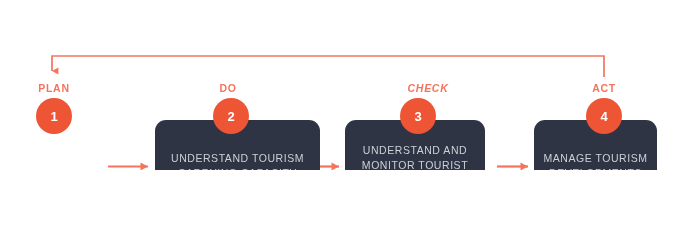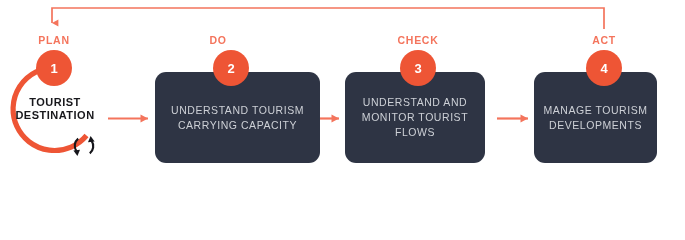--- a/index.html
+++ b/index.html
@@ -11,20 +11,21 @@
     height: 170px;
     background: #ffffff;
     font-family: "Liberation Sans", sans-serif;
     overflow: hidden;
   }
   #diagram {
     position: relative;
     width: 685px;
     height: 170px;
     background: #ffffff;
+    margin-top: 48px;
   }
 
   
   .loop-svg {
     position: absolute;
     left: 0;
     top: 0;
     width: 685px;
     height: 170px;
     pointer-events: none;
@@ -143,35 +144,24 @@
     <path d="M604,29 L604,8 L52,8 L52,23" fill="none" stroke="#f4745c" stroke-width="1.7" stroke-linecap="butt" stroke-linejoin="miter" marker-end="url(#arrowDown)"></path>
 
     <line x1="108" y1="118.5" x2="148" y2="118.5" stroke="#f4745c" stroke-width="2.2" marker-end="url(#arrowRight)"></line>
 
     <line x1="308" y1="118.5" x2="339" y2="118.5" stroke="#f4745c" stroke-width="2.2" marker-end="url(#arrowRight)"></line>
 
     <line x1="497" y1="118.5" x2="528" y2="118.5" stroke="#f4745c" stroke-width="2.2" marker-end="url(#arrowRight)"></line>
   </svg>
 
   <div class="stage-label" style="left:54px;">PLAN</div>
-  <div class="stage-label" style="left:218px;">DO</div>
-  <div class="stage-label" style="left:418px;">CHECK</div>
+  <div class="stage-label" style="left:228px;">DO</div>
+  <div class="stage-label" style="left:428px;font-style:italic;">CHECK</div>
   <div class="stage-label" style="left:604px;text-align:right;">ACT</div>
 
-  <div class="ring-wrap">
-    <svg width="92" height="92" viewBox="0 0 92 92">
-
-      <path d="M46,4.5
-               A41.5,41.5 0 1,0 77.5,72.5" fill="none" stroke="#ee5535" stroke-width="5.2" stroke-linecap="butt"></path>
-    </svg>
-    <div class="ring-text">
-      <span>TOURIST</span>
-      <span>DESTINATION</span>
-    </div>
-  </div>
 
   <svg class="recycle-icon" viewBox="0 0 30 30">
     <g fill="none" stroke="#16161b" stroke-width="2.1">
       <path d="M22.6,9.9 A9.3,9.3 0 0,1 20.8,22.4"></path>
       <path d="M7.4,20.1 A9.3,9.3 0 0,1 9.2,7.6"></path>
     </g>
     <path d="M21.6,5.1 L25.6,10.6 L19.0,11.3 Z" fill="#16161b"></path>
     <path d="M8.4,24.9 L4.4,19.4 L11.0,18.7 Z" fill="#16161b"></path>
   </svg>
 

